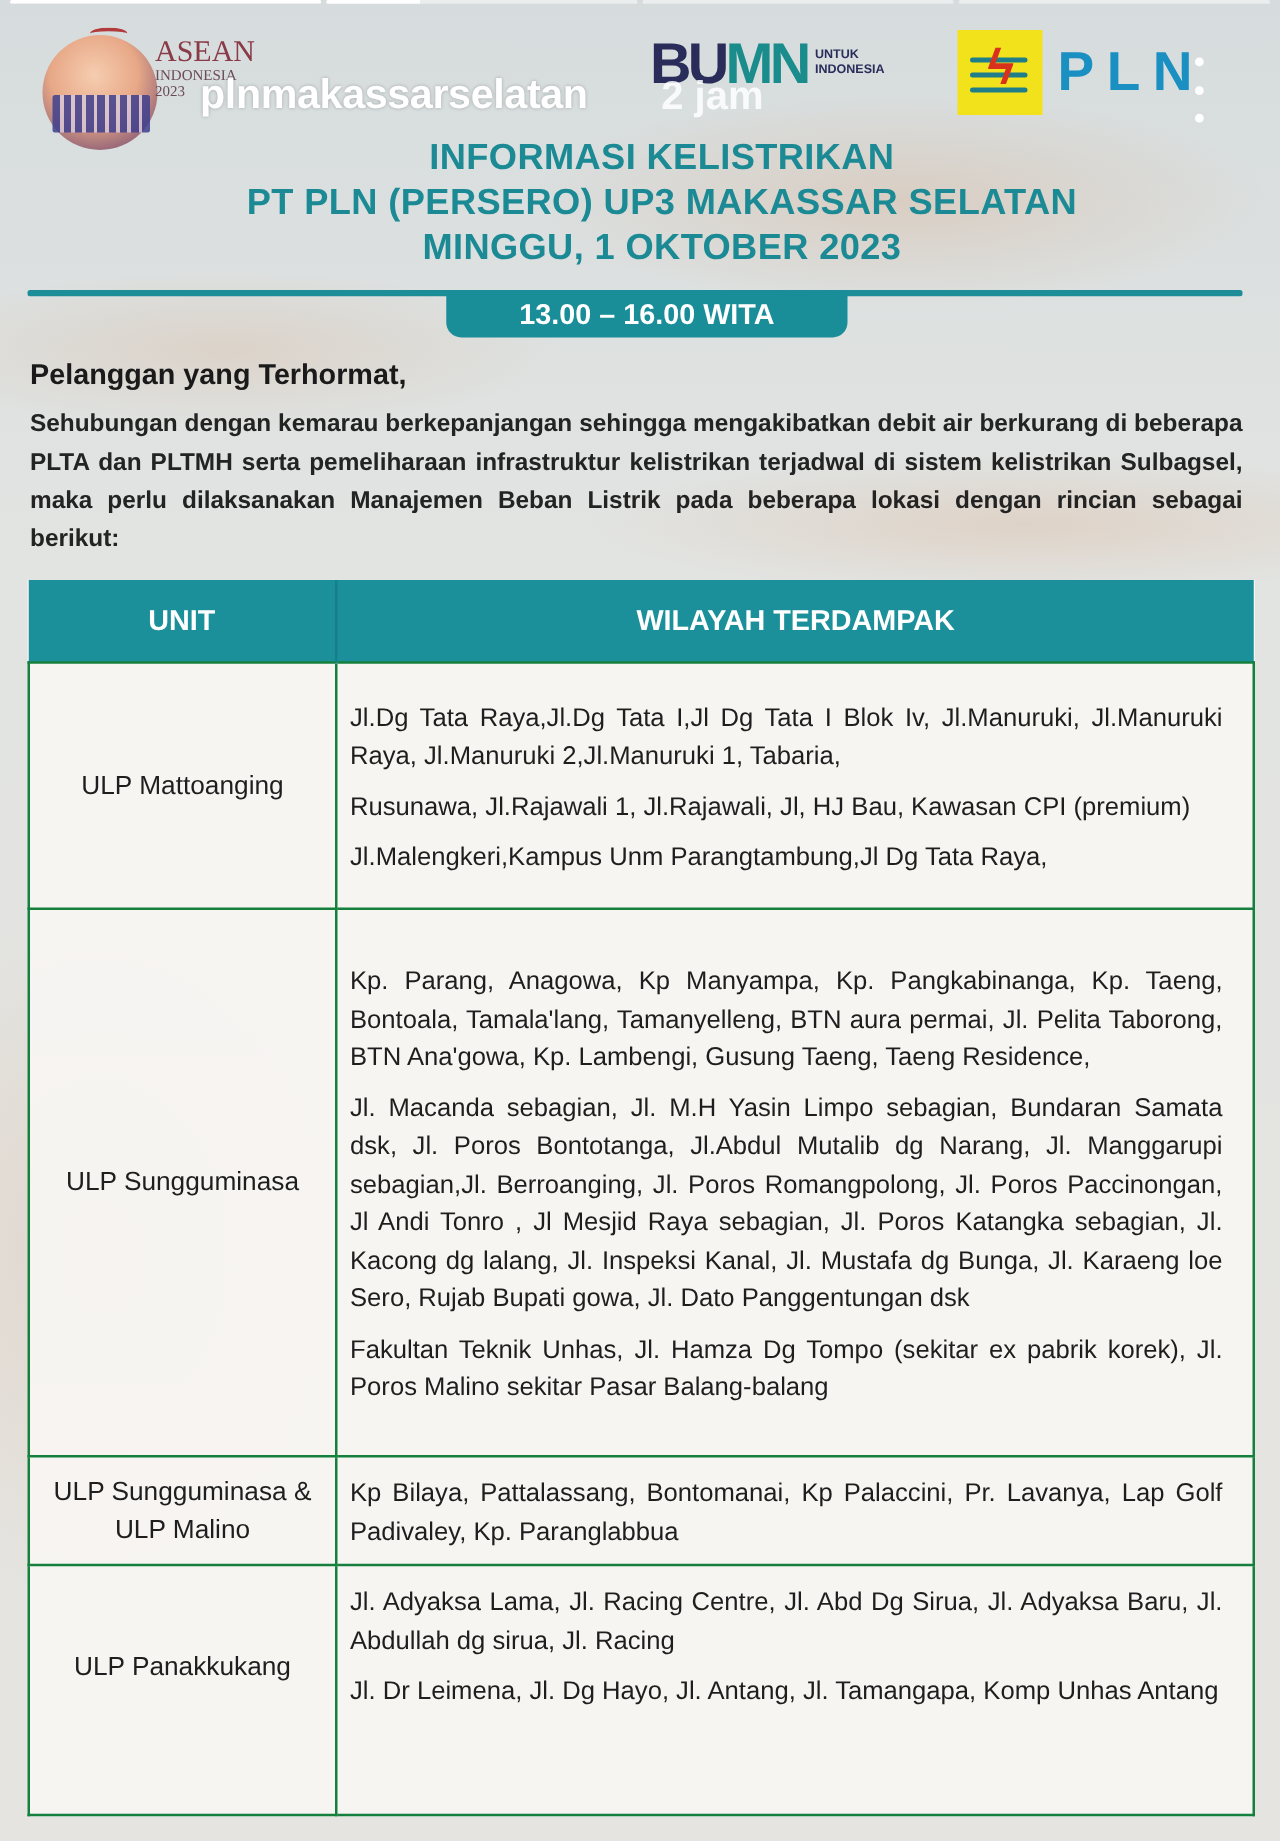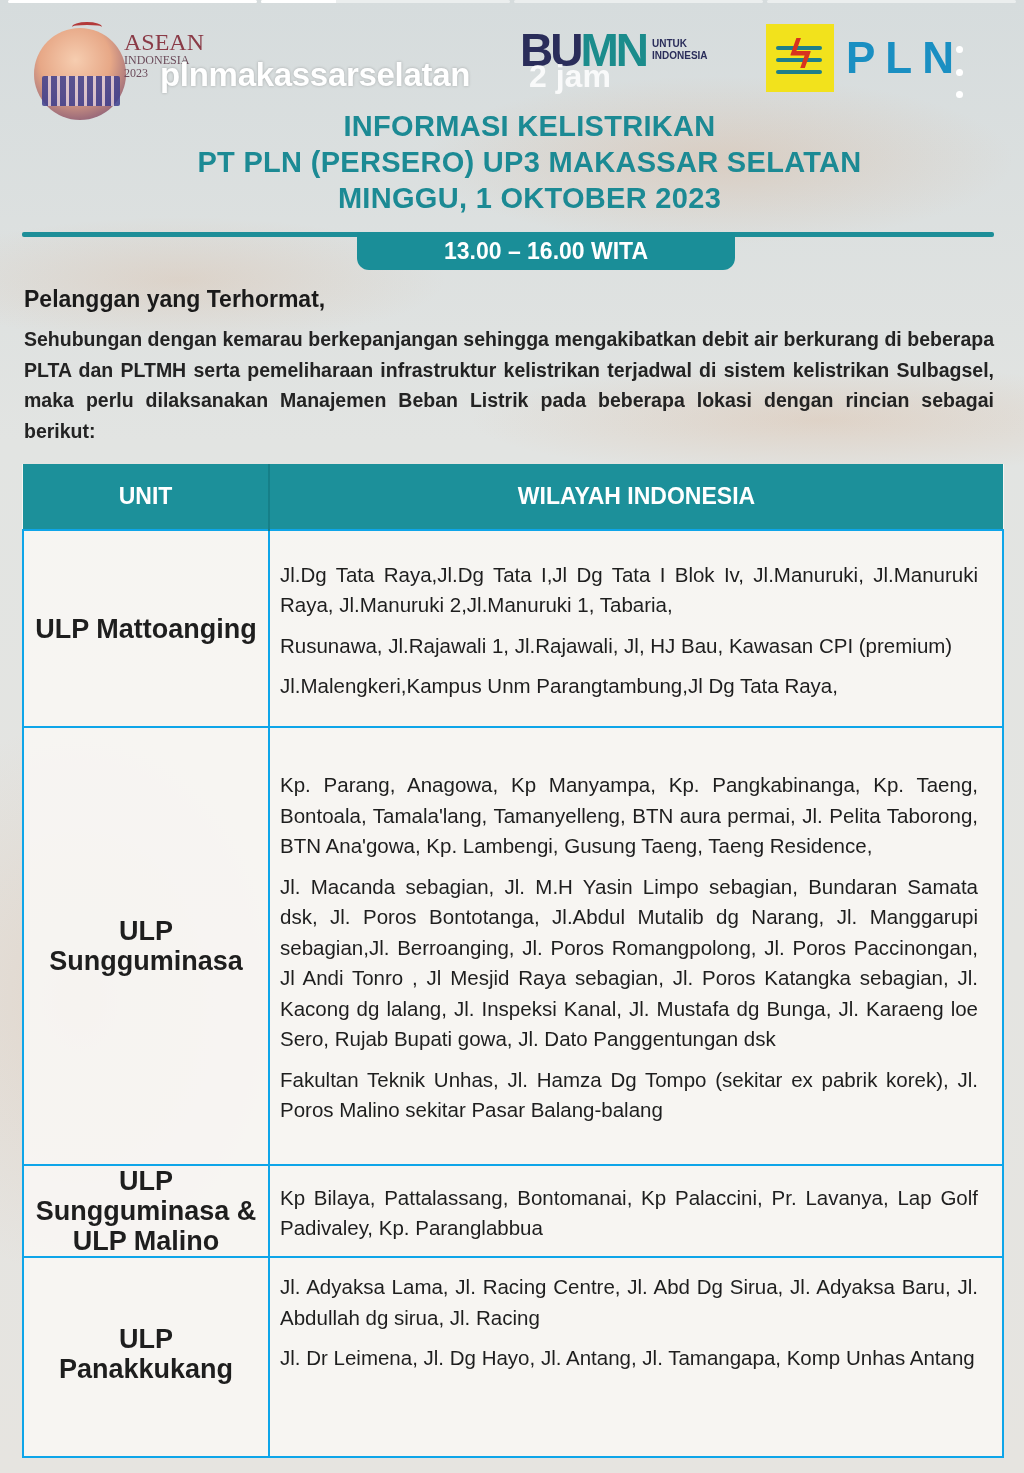--- a/index.html
+++ b/index.html
@@ -47,35 +47,35 @@
   .pln-text { position: absolute; left: 846px; top: 36px; font-size: 44px; font-weight: bold; color: #1a8fc2; letter-spacing: 10px; line-height: 44px; }
 
   .more-menu { position: absolute; left: 952px; top: 46px; width: 14px; height: 52px; display: flex; flex-direction: column; justify-content: space-between; align-items: center; cursor: pointer; }
   .more-menu span { width: 7px; height: 7px; border-radius: 50%; background: #ffffff; }
 
   
   .titles { position: absolute; left: 0; right: 0; top: 108px; text-align: center; color: #1c8a94; font-weight: bold; }
   .titles div { font-size: 29px; line-height: 36px; letter-spacing: 0.3px; margin-left: 35px; }
 
   .divider { position: absolute; left: 22px; top: 232px; width: 972px; height: 5px; background: #1d8e98; border-radius: 2px; }
-  .time-pill { position: absolute; left: 357px; top: 232px; width: 378px; height: 38px; background: #1a8e98; border-radius: 0 0 12px 12px;
+  .time-pill { position: absolute; left: 357px; top: 232px; width: 321px; height: 38px; background: #1a8e98; border-radius: 0 0 12px 12px;
     color: #ffffff; font-size: 23px; font-weight: bold; text-align: center; line-height: 38px; }
 
   
   .greeting { position: absolute; left: 24px; top: 286px; font-size: 23px; font-weight: bold; color: #1a1a1a; }
   .intro { position: absolute; left: 24px; top: 324px; width: 970px; font-size: 19.5px; font-weight: bold; color: #232323;
     line-height: 30.5px; text-align: justify; }
 
   
   .tbl { position: absolute; left: 22px; top: 464px; width: 982px; border-collapse: collapse; table-layout: fixed;
     background: rgba(248,246,244,0.9); }
   .tbl th { background: #1c909a; color: #ffffff; font-size: 23px; font-weight: bold; height: 66px; text-align: center; }
   .tbl th.c1 { width: 246px; border-right: 2px solid #167f88; }
-  .tbl td { border: 2px solid #0ea5e9; vertical-align: middle; }
-  .tbl td.unit { text-align: center; font-size: 27px; font-weight: bold; color: #1e1e1e; line-height: 30px; padding: 0 10px; }
+  .tbl td { border: 2px solid #15803d; vertical-align: middle; }
+  .tbl td.unit { text-align: center; font-size: 21px; font-weight: normal; color: #1e1e1e; line-height: 30px; padding: 0 10px; }
   .tbl td.area { padding: 14px 24px 10px 10px; font-size: 20.5px; color: #1e1e1e; line-height: 30.5px; }
   .tbl td.area p { text-align: justify; margin-bottom: 10px; }
   .tbl td.area p:last-child { margin-bottom: 0; }
   .tbl tr.r1 td { height: 197px; }
   .tbl tr.r2 td { height: 438px; }
   .tbl tr.r3 td { height: 83px; }
   .tbl tr.r4 td { height: 200px; vertical-align: top; }
   .tbl tr.r4 td.unit { padding-top: 66px; }
 </style>
 </head>
@@ -140,21 +140,21 @@
 <div class="divider"></div>
 <div class="time-pill">13.00 – 16.00 WITA</div>
 
 <div class="greeting">Pelanggan yang Terhormat,</div>
 <div class="intro">Sehubungan dengan kemarau berkepanjangan sehingga mengakibatkan debit air berkurang di beberapa PLTA dan PLTMH  serta pemeliharaan infrastruktur kelistrikan terjadwal di sistem kelistrikan Sulbagsel, maka perlu dilaksanakan Manajemen Beban Listrik pada beberapa lokasi dengan rincian sebagai berikut:</div>
 
 <table class="tbl">
   <thead>
     <tr>
       <th class="c1">UNIT</th>
-      <th>WILAYAH INDONESIA</th>
+      <th>WILAYAH TERDAMPAK</th>
     </tr>
   </thead>
   <tbody>
     <tr class="r1">
       <td class="unit">ULP Mattoanging</td>
       <td class="area">
         <p>Jl.Dg Tata Raya,Jl.Dg Tata I,Jl Dg Tata I Blok Iv, Jl.Manuruki, Jl.Manuruki Raya, Jl.Manuruki 2,Jl.Manuruki 1, Tabaria,</p>
         <p>Rusunawa, Jl.Rajawali 1, Jl.Rajawali, Jl, HJ Bau, Kawasan CPI (premium)</p>
         <p>Jl.Malengkeri,Kampus Unm Parangtambung,Jl Dg Tata Raya,</p>
       </td>

